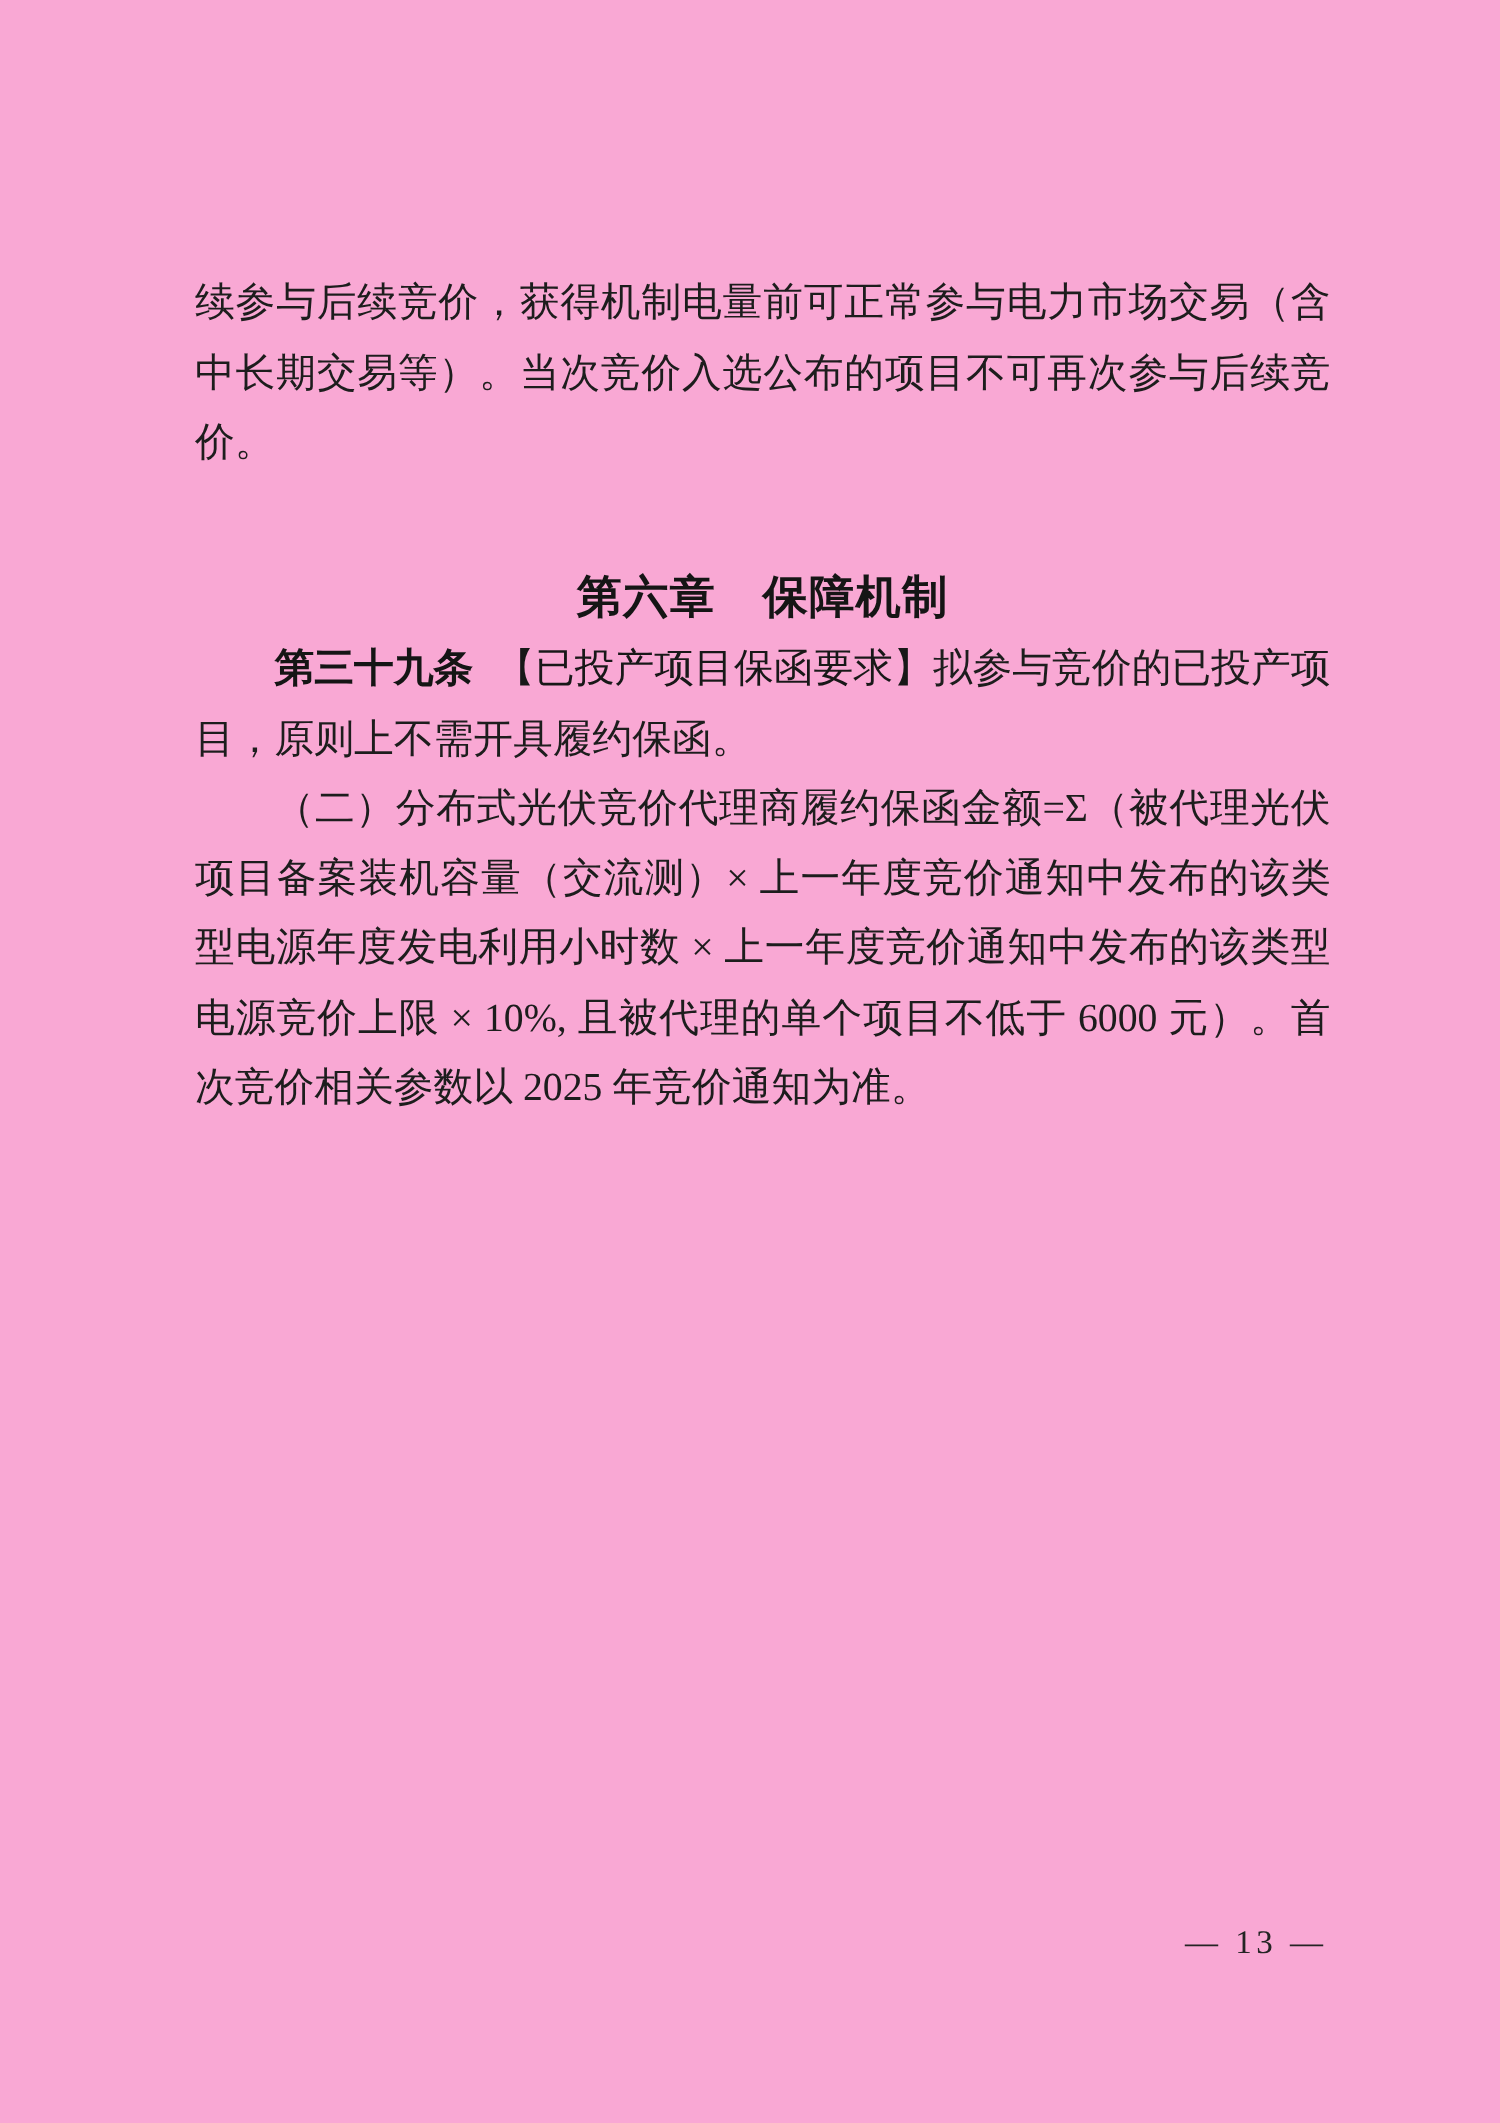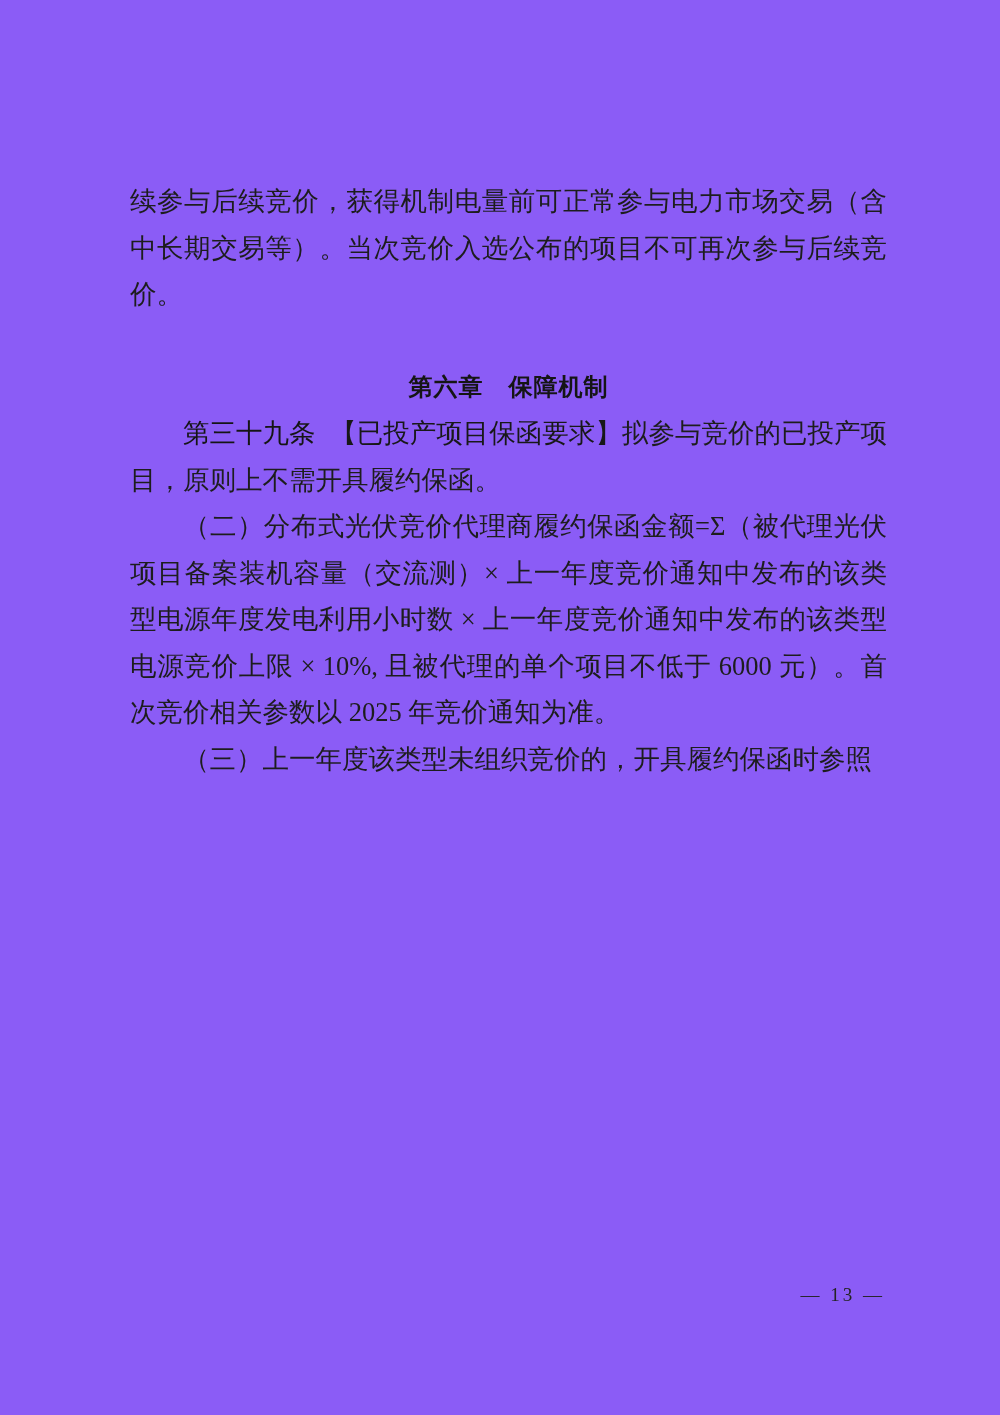--- a/index.html
+++ b/index.html
@@ -5,61 +5,61 @@
   * { margin: 0; padding: 0; box-sizing: border-box; }
   html, body { width: 1000px; height: 1415px; }
   body {
     font-family: "Liberation Serif", "DejaVu Serif", serif;
     background: #ffffff;
   }
   .page {
     position: relative;
     width: 1000px;
     height: 1415px;
-    background: #8b5cf6;
+    background: #f9a8d4;
     overflow: hidden;
   }
   .body-text {
     position: absolute;
     left: 130px;
     top: 178px;
     width: 757px;
     font-size: 26.5px;
     line-height: 46.5px;
     color: #1d1d1d;
     text-align: justify;
   }
   .para { margin: 0; }
   .indent { text-indent: 2em; }
   .chapter {
-    margin-top: 46px;
+    margin-top: 58px;
     text-align: center;
     text-indent: 0;
     font-family: "Liberation Sans", "DejaVu Sans", sans-serif;
     font-weight: 700;
-    font-size: 24px;
+    font-size: 30px;
     line-height: 46.5px;
     color: #151515;
     letter-spacing: 1px;
   }
   .art-num {
     font-family: "Liberation Sans", "DejaVu Sans", sans-serif;
-    font-weight: 400;
+    font-weight: 700;
     color: #151515;
     margin-right: 0.55em;
   }
   .art-title {
     font-weight: 400;
     color: #181818;
   }
   .page-number {
     position: absolute;
     top: 1277px;
     right: 115px;
-    font-size: 19px;
+    font-size: 22px;
     line-height: 36px;
     color: #242424;
     letter-spacing: 3px;
     white-space: nowrap;
   }
 </style>
 </head>
 <body>
 
 <div class="page">
@@ -68,18 +68,17 @@
     <p class="para">续参与后续竞价，获得机制电量前可正常参与电力市场交易（含中长期交易等）。当次竞价入选公布的项目不可再次参与后续竞价。</p>
 
     <h2 class="chapter">第六章　保障机制</h2>
 
     <p class="para indent"><span class="art-num">第三十九条</span><span class="art-title">【已投产项目保函要求】</span><span>拟参与竞价的已投产项目，原则上不需开具履约保函。</span></p>
 
 
 
     <p class="para indent">（二）分布式光伏竞价代理商履约保函金额=Σ（被代理光伏项目备案装机容量（交流测）× 上一年度竞价通知中发布的该类型电源年度发电利用小时数 × 上一年度竞价通知中发布的该类型电源竞价上限 × 10%, 且被代理的单个项目不低于 6000 元）。首次竞价相关参数以 2025 年竞价通知为准。</p>
 
-    <p class="para indent">（三）上一年度该类型未组织竞价的，开具履约保函时参照</p>
 
   </div>
 
   <div class="page-number">— 13 —</div>
 </div>
 
 </body></html>

